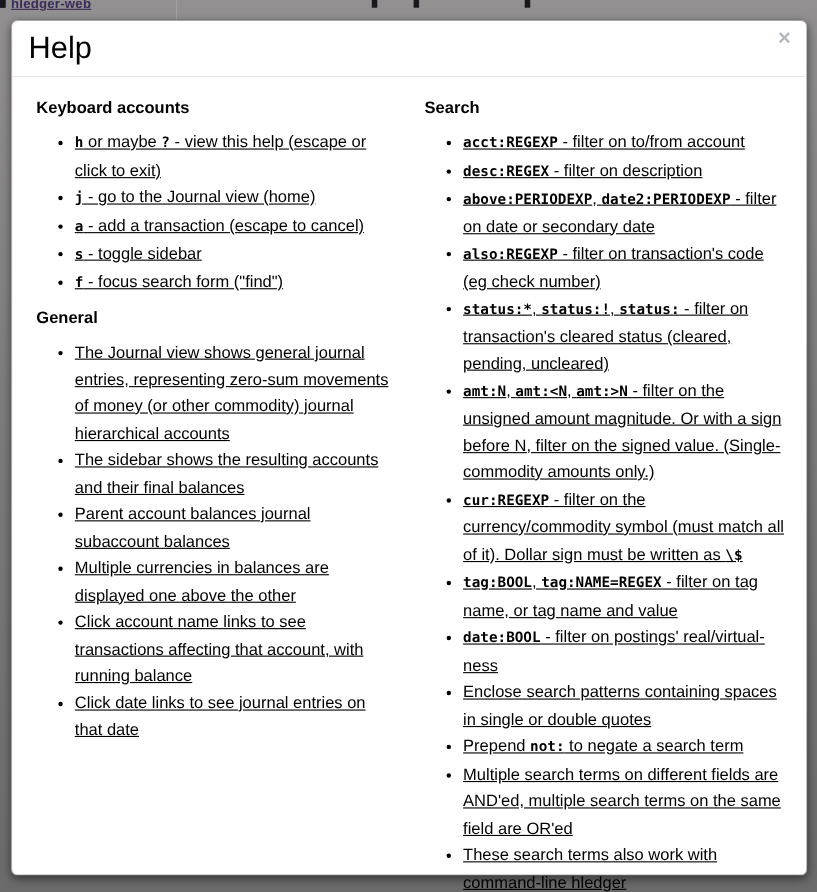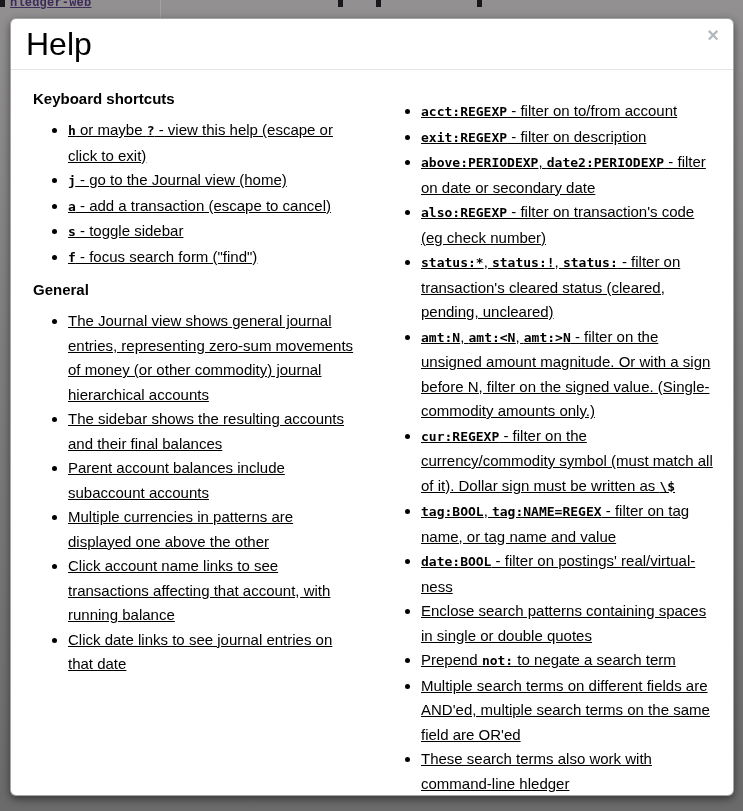--- a/index.html
+++ b/index.html
@@ -9,21 +9,20 @@
     overflow: hidden;
     position: relative;
     font-family: "Liberation Sans", "DejaVu Sans", sans-serif;
     background: linear-gradient(180deg, var(--backdrop-top, #929090) 0%, #7e7d7d 45%, var(--backdrop-bottom, #6b6b6b) 100%);
   }
 
   
   .page-strip {
     position: absolute; left: 0; top: 0; width: 697px; height: 18px;
     overflow: hidden;
-    font-family: Liberation Mono, monospace;
   }
   .brand-link {
     position: absolute; left: 10px; top: -4px;
     font-size: 12px; font-weight: bold;
     color: var(--link, #3b2a5a);
     text-decoration: underline;
     letter-spacing: 0.2px;
   }
   .sidebar-divider {
     position: absolute; left: 160px; top: 0; width: 1px; height: 18px;
@@ -49,21 +48,21 @@
     box-shadow: 0 3px 9px rgba(0,0,0,0.5);
     color: var(--text, #000);
   }
   .modal-header {
     position: relative;
     padding: 10px 15px;
     border-bottom: 1px solid var(--divider, #e5e5e5);
   }
   .modal-title {
     margin: 0;
-    font-size: 32px;
+    font-size: 28px;
     font-weight: 400;
     line-height: 30px;
     color: #000;
   }
   .close-btn {
     position: absolute; top: 4px; right: 12px;
     background: none; border: 0; padding: 2px;
     font-family: "Liberation Sans", sans-serif;
     font-size: 20px; font-weight: bold; line-height: 20px;
     color: var(--close, #b2b8bc);
@@ -113,42 +112,43 @@
   <span class="heading-fragment"></span>
 </div>
 
 <div class="modal">
   <div class="modal-header">
     <h3 class="modal-title">Help</h3>
     <button class="close-btn">×</button>
   </div>
   <div class="modal-body">
     <div class="col col-left">
-        <div class="section-heading">Keyboard shortcuts</div>
+        <div class="section-heading">Keyboard accounts</div>
         <ul class="help-list">
           <li><code>h</code> or maybe <code>?</code> - view this help (escape or click to exit)</li>
           <li><code>j</code> - go to the Journal view (home)</li>
           <li><code>a</code> - add a transaction (escape to cancel)</li>
           <li><code>s</code> - toggle sidebar</li>
           <li><code>f</code> - focus search form ("find")</li>
         </ul>
         <div class="section-heading">General</div>
         <ul class="help-list">
           <li>The Journal view shows general journal entries, representing zero-sum movements of money (or other commodity) journal hierarchical accounts</li>
           <li>The sidebar shows the resulting accounts and their final balances</li>
-          <li>Parent account balances include subaccount accounts</li>
-          <li>Multiple currencies in patterns are displayed one above the other</li>
+          <li>Parent account balances journal subaccount balances</li>
+          <li>Multiple currencies in balances are displayed one above the other</li>
           <li>Click account name links to see transactions affecting that account, with running balance</li>
           <li>Click date links to see journal entries on that date</li>
         </ul>
       </div>
     <div class="col col-right">
+        <div class="section-heading">Search</div>
         <ul class="help-list">
           <li><code>acct:REGEXP</code> - filter on to/from account</li>
-          <li><code>exit:REGEXP</code> - filter on description</li>
+          <li><code>desc:REGEX</code> - filter on description</li>
           <li><code>above:PERIODEXP</code>, <code>date2:PERIODEXP</code> - filter on date or secondary date</li>
           <li><code>also:REGEXP</code> - filter on transaction's code (eg check number)</li>
           <li><code>status:*</code>, <code>status:!</code>, <code>status:</code> - filter on transaction's cleared status (cleared, pending, uncleared)</li>
           <li><code>amt:N</code>, <code>amt:&lt;N</code>, <code>amt:&gt;N</code> - filter on the unsigned amount magnitude. Or with a sign before N, filter on the signed value. (Single-commodity amounts only.)</li>
           <li><code>cur:REGEXP</code> - filter on the currency/commodity symbol (must match all of it). Dollar sign must be written as <code>\$</code></li>
           <li><code>tag:BOOL</code>, <code>tag:NAME=REGEX</code> - filter on tag name, or tag name and value</li>
           <li><code>date:BOOL</code> - filter on postings' real/virtual-ness</li>
           <li>Enclose search patterns containing spaces in single or double quotes</li>
           <li>Prepend <code>not:</code> to negate a search term</li>
           <li>Multiple search terms on different fields are AND'ed, multiple search terms on the same field are OR'ed</li>

